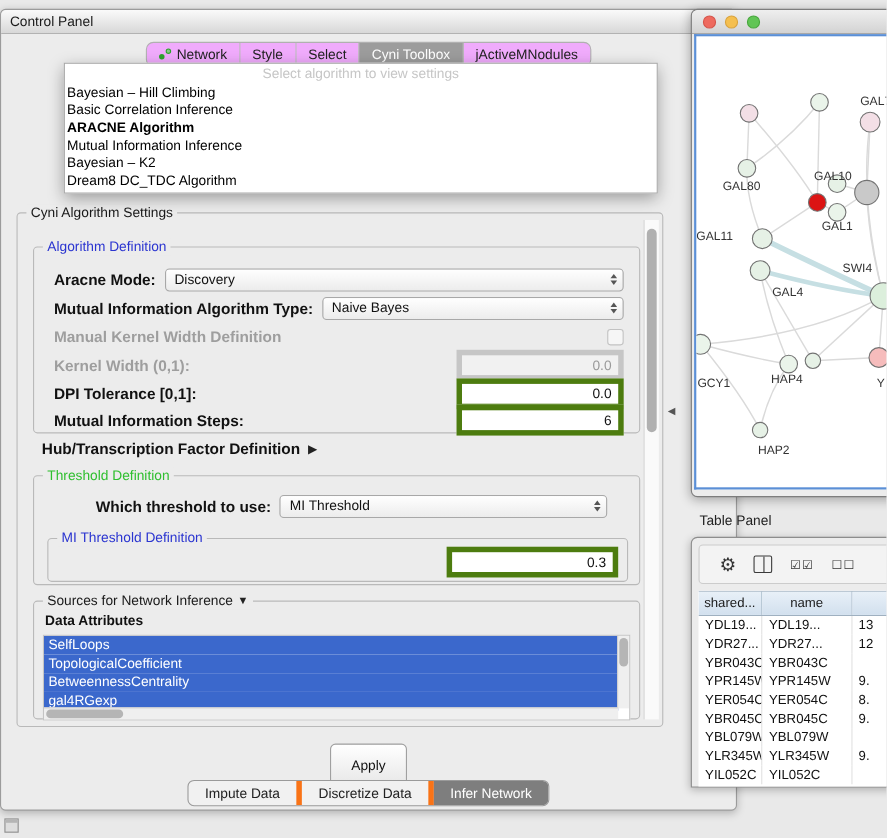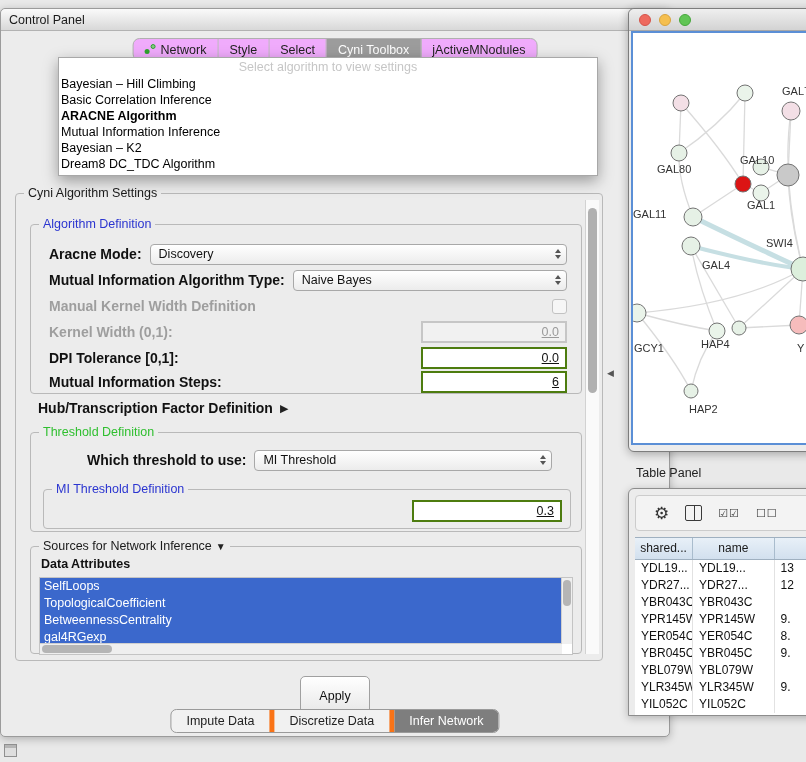--- a/index.html
+++ b/index.html
@@ -49,21 +49,21 @@
   #algo-def-group{left:14px;top:30px;width:552px;height:170px;}
   #threshold-group{left:14px;top:238px;width:552px;height:100px;}
   #mi-def-group{left:12px;top:56px;width:528px;height:40px;}
   #sources-group{left:14px;top:352px;width:552px;height:108px;}
 
   .form-row{position:absolute;left:18px;right:14px;height:22px;display:flex;align-items:center;}
   .flabel{font-weight:bold;font-size:14px;white-space:nowrap;color:#111;}
   .flabel.disabled{color:#9e9e9e;}
   .spacer{flex:1;}
   .field{width:136px;height:18px;line-height:18px;text-align:right;padding-right:6px;font-size:12.5px;
-    background:#fff;border:2px solid #4d7c0f;box-sizing:content-box;text-decoration:underline;}
+    background:#fff;border:5px solid #4d7c0f;box-sizing:content-box;}
   .field.disabled{background:#f1f1f1;border-color:#c6c6c6;color:#9a9a9a;}
   .combo{flex:1;margin-left:8px;height:21px;border:1px solid #a8a8a8;border-radius:4px;
     background:linear-gradient(#ffffff,#ececec);display:flex;align-items:center;
     padding:0 5px 0 8px;font-size:12.5px;box-sizing:border-box;}
   .combo.fixed{flex:none;width:298px;}
   .combo-val{flex:1;white-space:nowrap;overflow:hidden;}
   .combo-arrows{display:flex;flex-direction:column;gap:2px;align-items:center;}
   .tri-up{width:0;height:0;border-left:3.5px solid transparent;border-right:3.5px solid transparent;border-bottom:4px solid #555;}
   .tri-down{width:0;height:0;border-left:3.5px solid transparent;border-right:3.5px solid transparent;border-top:4px solid #555;}
   .mini-cb{width:13px;height:13px;border:1px solid #c2c2c2;border-radius:3px;background:#f6f6f6;}

